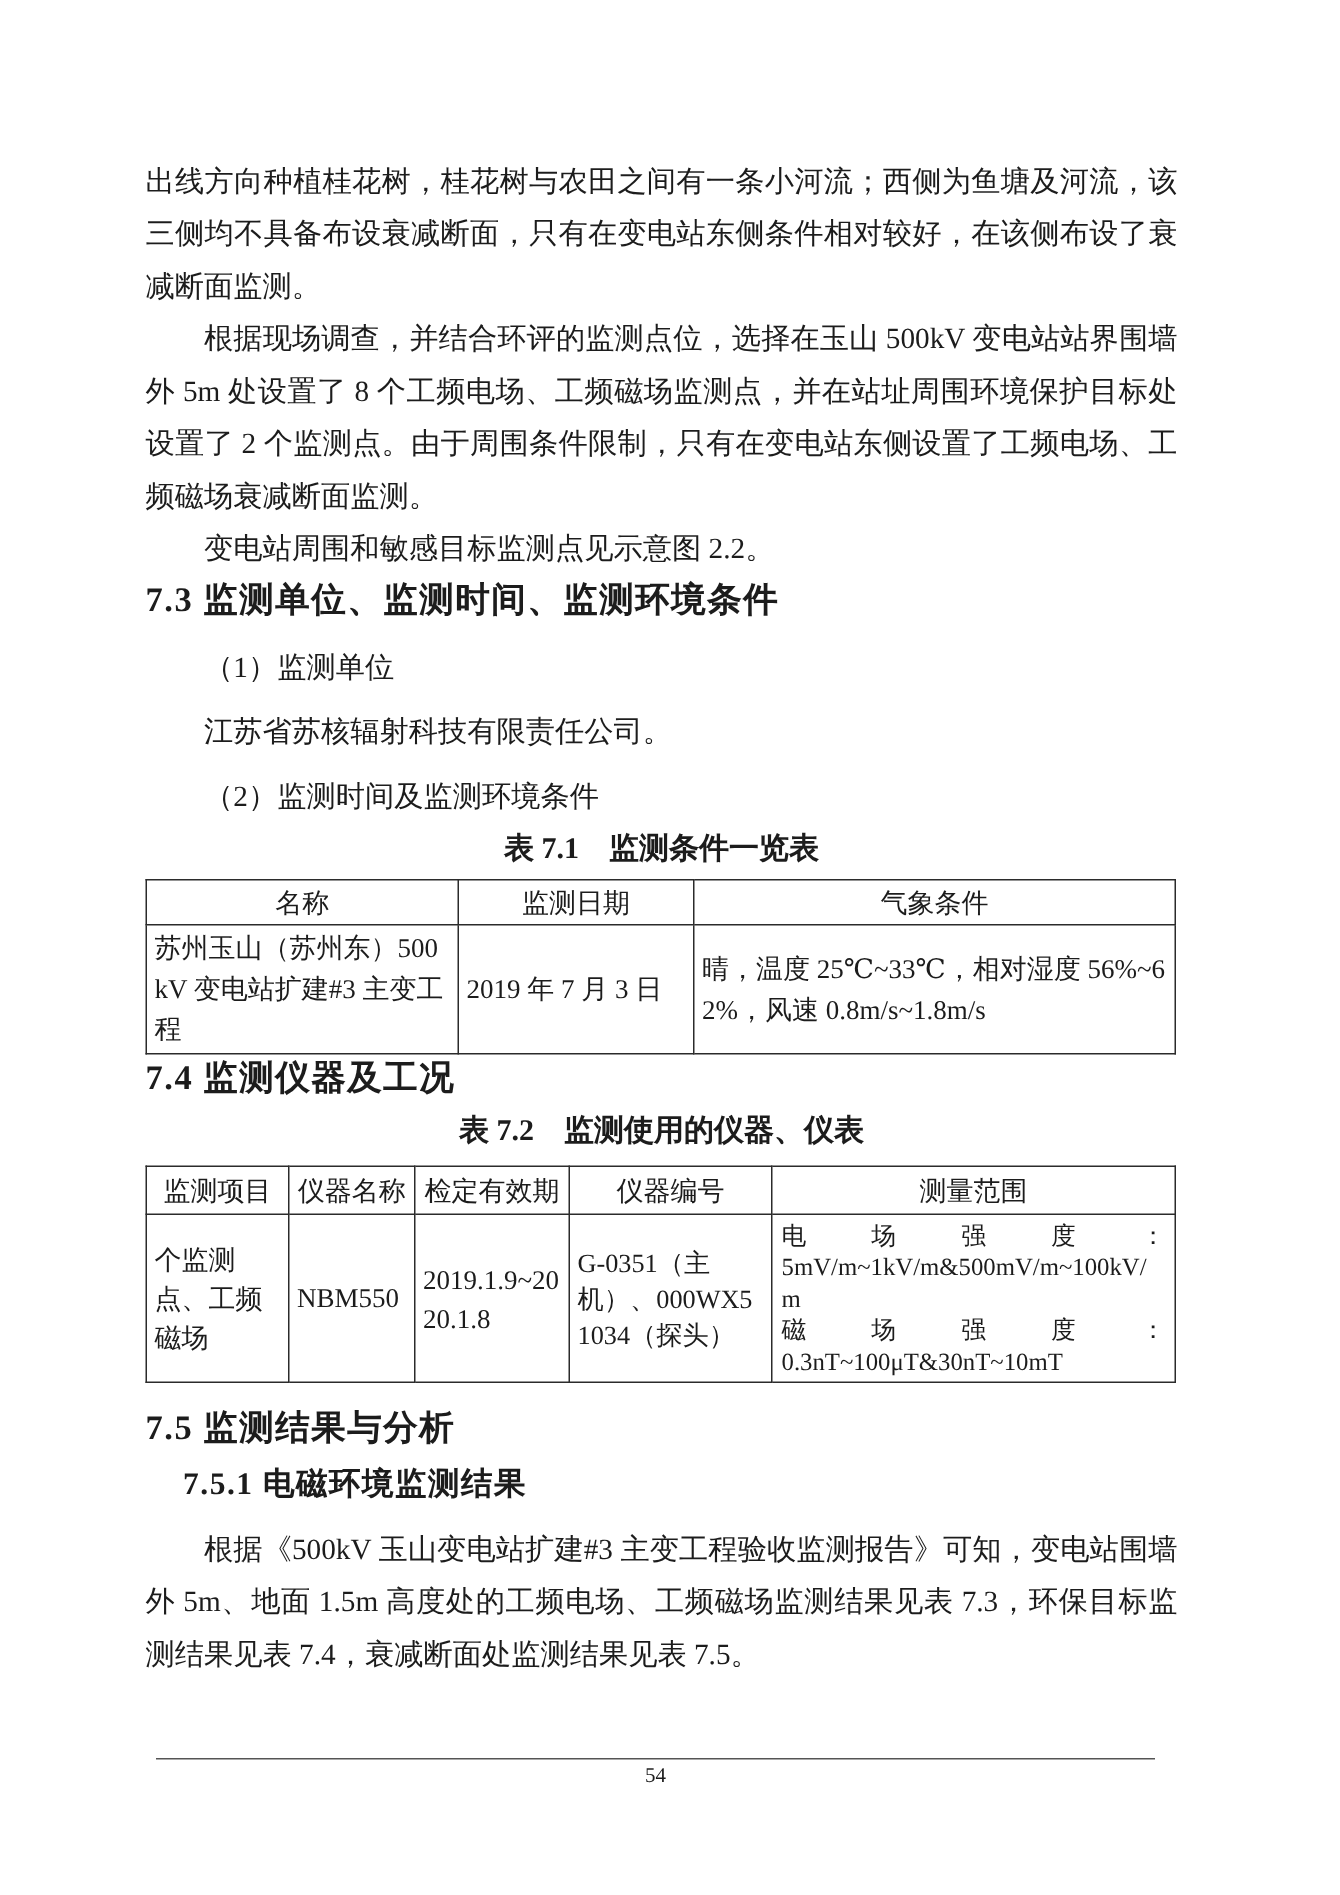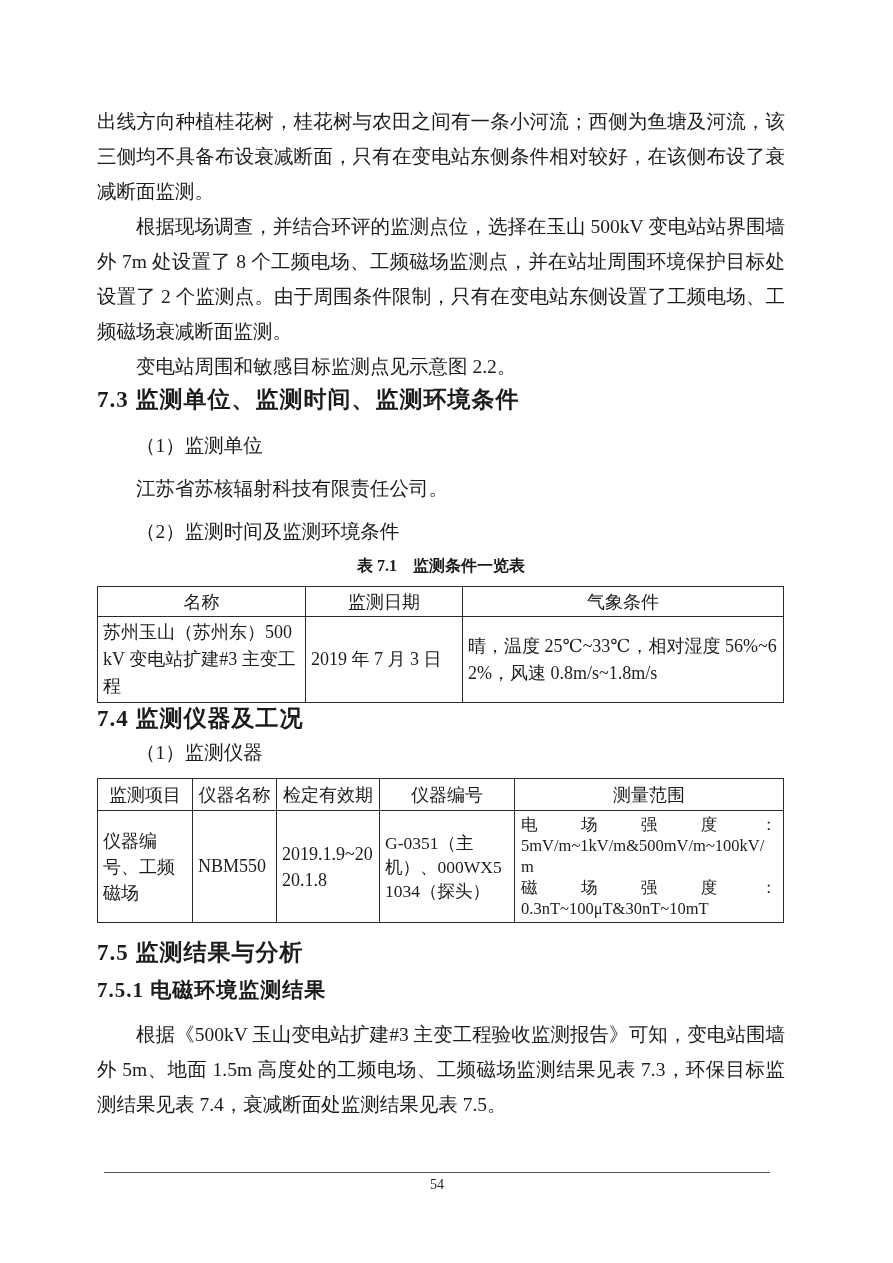--- a/index.html
+++ b/index.html
@@ -32,21 +32,21 @@
   }
   h3.subsec {
     font-size:21px;
     line-height:30px;
     font-weight:bold;
     letter-spacing:1px;
   }
   .h73 { margin-top:0; }
   .list-block { margin-top:12px; }
   .caption {
-    font-size:16px;
+    font-size:20px;
     line-height:30px;
     font-weight:bold;
     text-align:center;
   }
   .cap71 { margin-top:2px; }
   .cap72 { margin-top:4px; }
   table {
     border-collapse:collapse;
     table-layout:fixed;
     width:686px;
@@ -73,21 +73,21 @@
   }
   .spread {
     text-align:justify;
     text-align-last:justify;
   }
   .wrap-any { word-break:break-all; line-height:26px; }
   .serial-cell { line-height:24px; font-size:17.5px; }
   .item-cell { line-height:26px; }
   .h74 { margin-top:0; }
   .h75 { margin-top:14px; }
-  .h751 { margin-top:6px; }
+  .h751 { margin-top:6px;margin-left:25px; }
   .p-results { margin-top:12px; }
   .li { margin-top:8px; }
   .footer {
     position:absolute;
     left:104px;
     top:1172px;
     width:666px;
   }
   .footer-rule {
     height:0;
@@ -100,21 +100,21 @@
     line-height:16px;
   }
 </style>
 </head>
 <body>
 
 <div class="content">
 
   <p class="body p-first">出线方向种植桂花树，桂花树与农田之间有一条小河流；西侧为鱼塘及河流，该三侧均不具备布设衰减断面，只有在变电站东侧条件相对较好，在该侧布设了衰减断面监测。</p>
 
-  <p class="body indent">根据现场调查，并结合环评的监测点位，选择在玉山 500kV 变电站站界围墙外 7m 处设置了 8 个工频电场、工频磁场监测点，并在站址周围环境保护目标处设置了 2 个监测点。由于周围条件限制，只有在变电站东侧设置了工频电场、工频磁场衰减断面监测。</p>
+  <p class="body indent">根据现场调查，并结合环评的监测点位，选择在玉山 500kV 变电站站界围墙外 5m 处设置了 8 个工频电场、工频磁场监测点，并在站址周围环境保护目标处设置了 2 个监测点。由于周围条件限制，只有在变电站东侧设置了工频电场、工频磁场衰减断面监测。</p>
 
   <p class="body indent">变电站周围和敏感目标监测点见示意图 2.2。</p>
 
   <h2 class="sec h73">7.3 监测单位、监测时间、监测环境条件</h2>
 
   <div class="list-block">
     <p class="body indent li">（1）监测单位</p>
     <p class="body indent li">江苏省苏核辐射科技有限责任公司。</p>
     <p class="body indent li">（2）监测时间及监测环境条件</p>
   </div>
@@ -138,43 +138,43 @@
       <tr>
         <td class="wrap-any">苏州玉山（苏州东）500kV 变电站扩建#3 主变工程</td>
         <td>2019 年 7 月 3 日</td>
         <td class="wrap-any">晴，温度 25℃~33℃，相对湿度 56%~62%，风速 0.8m/s~1.8m/s</td>
       </tr>
     </tbody>
   </table>
 
   <h2 class="sec h74">7.4 监测仪器及工况</h2>
 
-  <p class="body indent">（1）监测仪器</p>
 
+  <div class="caption cap72">表 7.2　监测使用的仪器、仪表</div>
 
   <table class="t72">
     <colgroup>
         <col style="width:95px">
         <col style="width:84px">
         <col style="width:103px">
         <col style="width:135px">
         <col style="width:269px">
       </colgroup>
     <thead>
       <tr>
         <th>监测项目</th>
         <th>仪器名称</th>
         <th>检定有效期</th>
         <th>仪器编号</th>
         <th>测量范围</th>
       </tr>
     </thead>
     <tbody>
       <tr>
-        <td class="item-cell">仪器编号、工频磁场</td>
+        <td class="item-cell">个监测点、工频磁场</td>
         <td>NBM550</td>
         <td class="wrap-any">2019.1.9~2020.1.8</td>
         <td class="serial-cell wrap-any">G-0351（主机）、000WX51034（探头）</td>
         <td class="range-cell">
           <div class="spread">电场强度：</div>
           <div>5mV/m~1kV/m&amp;500mV/m~100kV/m</div>
           <div class="spread">磁场强度：</div>
           <div>0.3nT~100μT&amp;30nT~10mT</div>
         </td>
       </tr>

